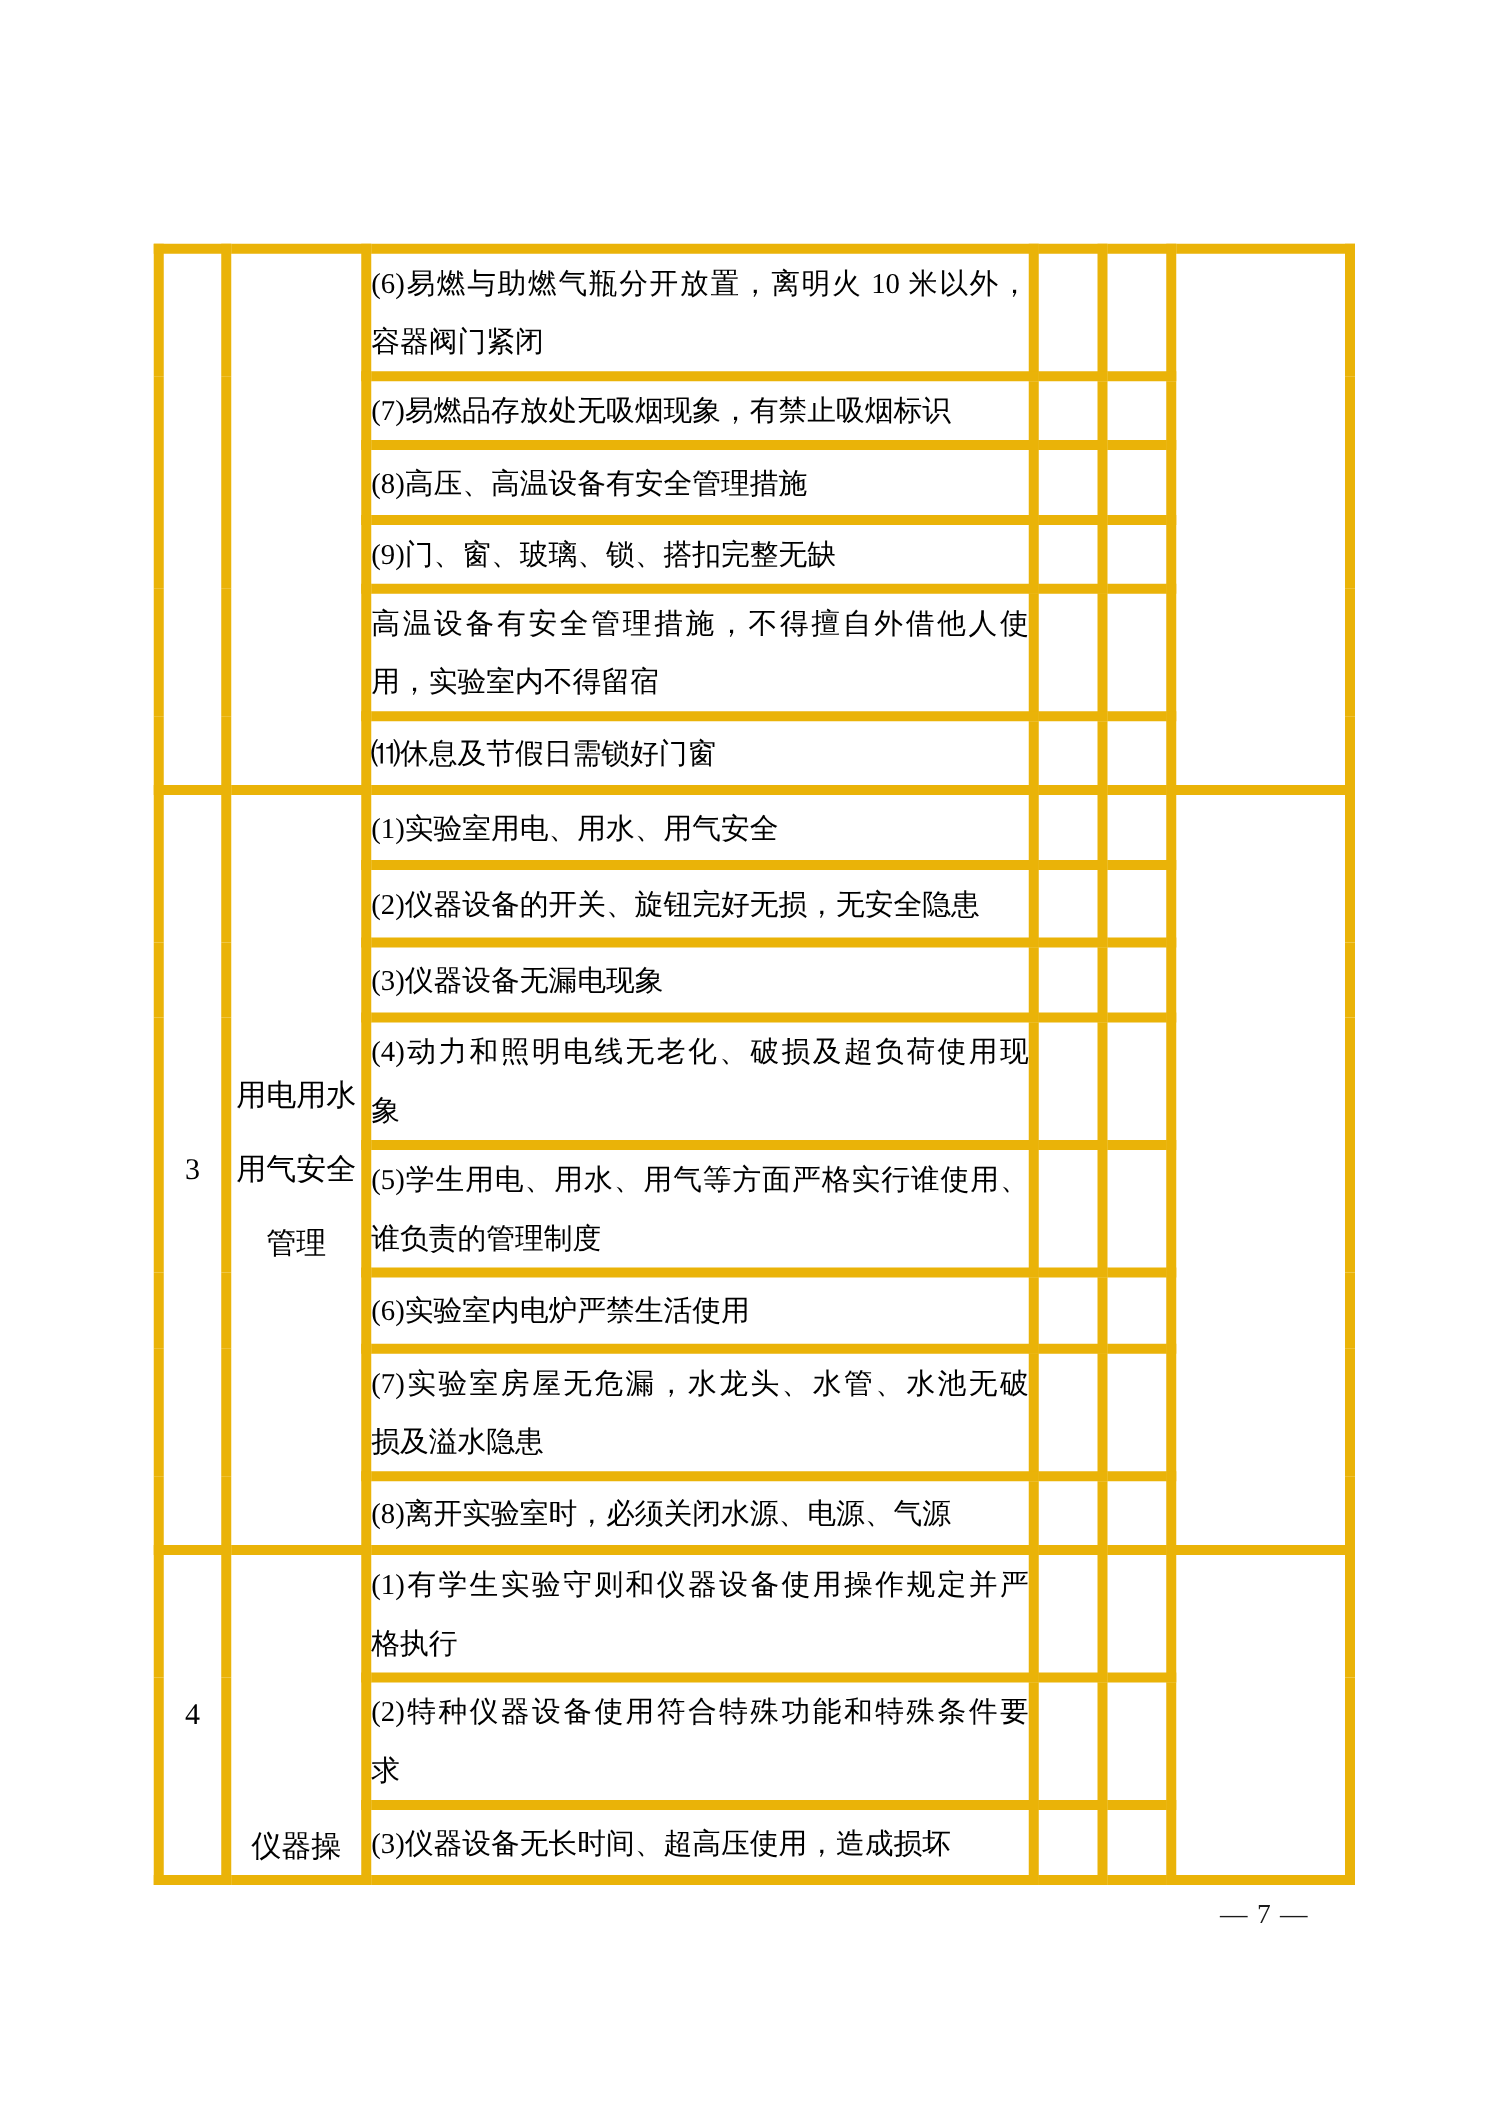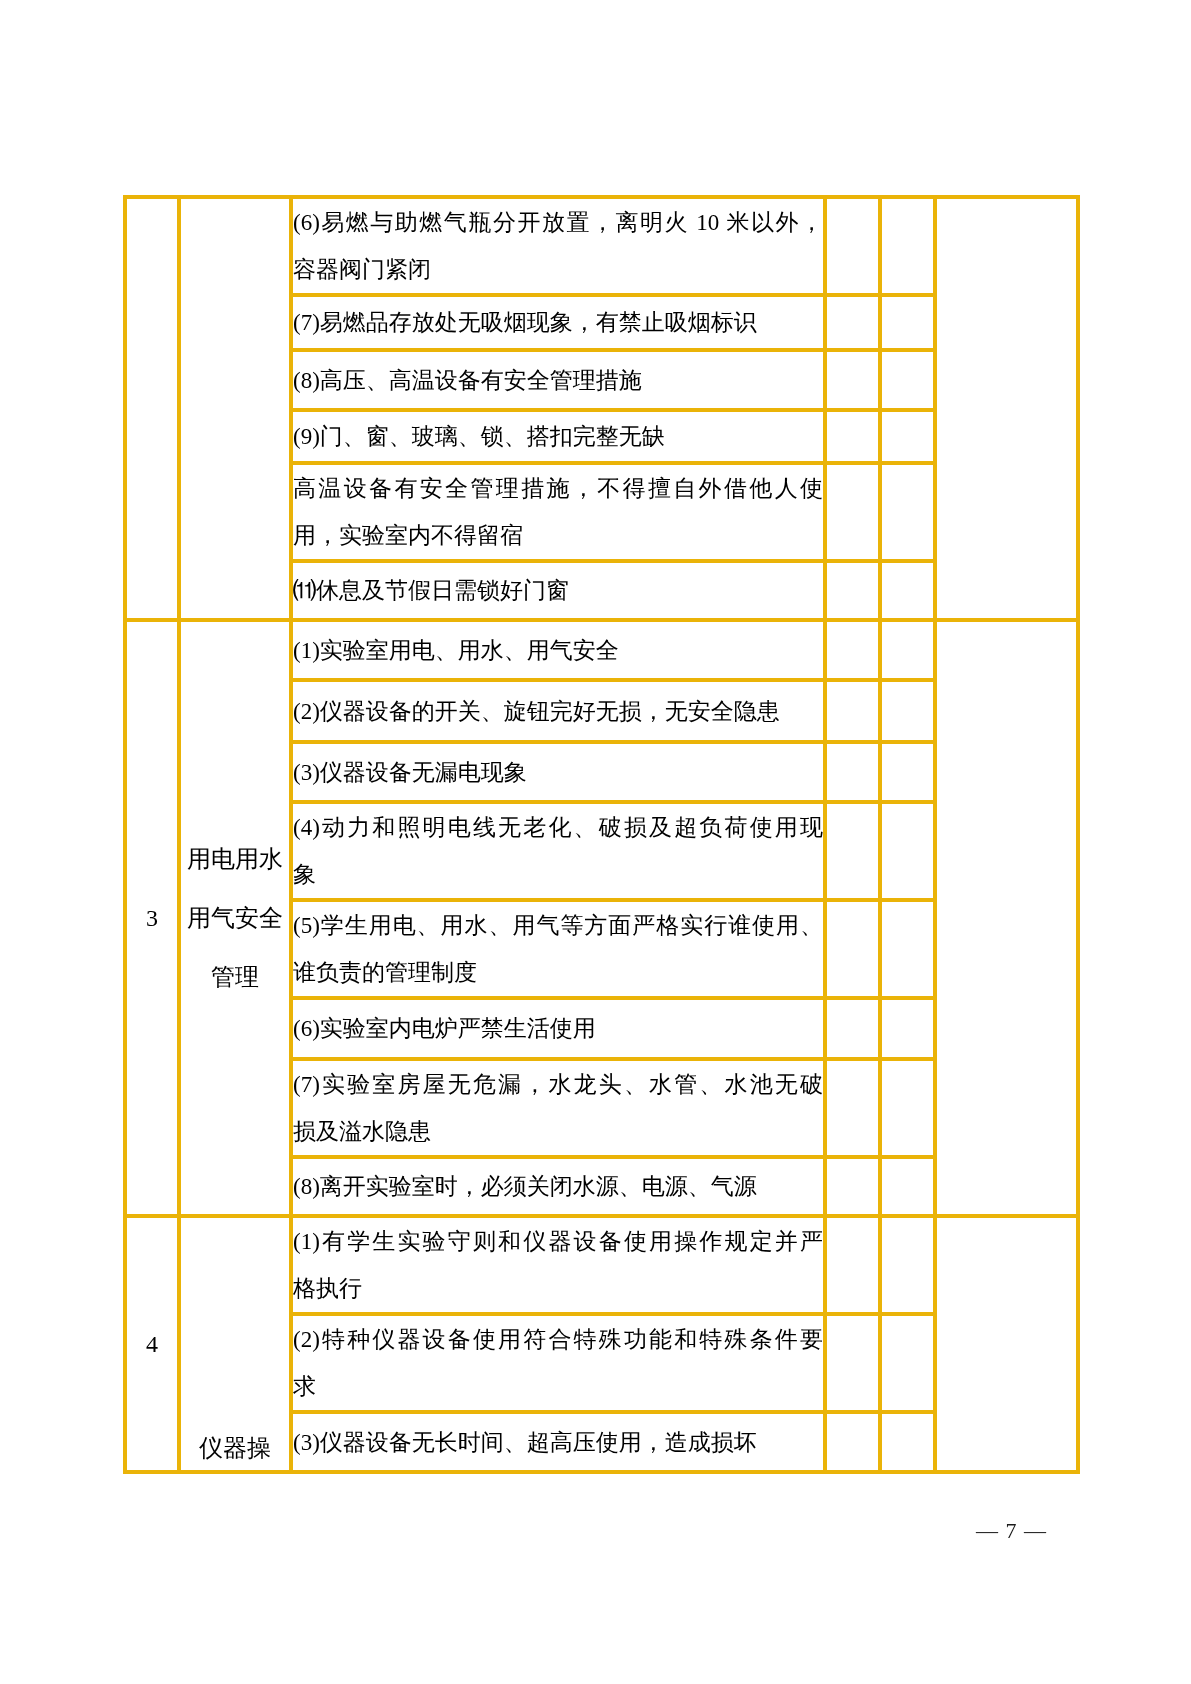--- a/index.html
+++ b/index.html
@@ -15,21 +15,21 @@
   table.checklist{
     position:absolute;
     left:123px;
     top:195px;
     border-collapse:collapse;
     table-layout:fixed;
     border:2px solid #333;
     border-bottom:3px solid #000;
   }
   table.checklist td{
-    border:4px solid #eab308;
+    border:8px solid #eab308;
     padding:0;
   }
   tr.section-start td{
     border-top:3px solid #3b82f6;
   }
   .num-cell{
     text-align:center;
     vertical-align:middle;
     font-size:24px;
   }

